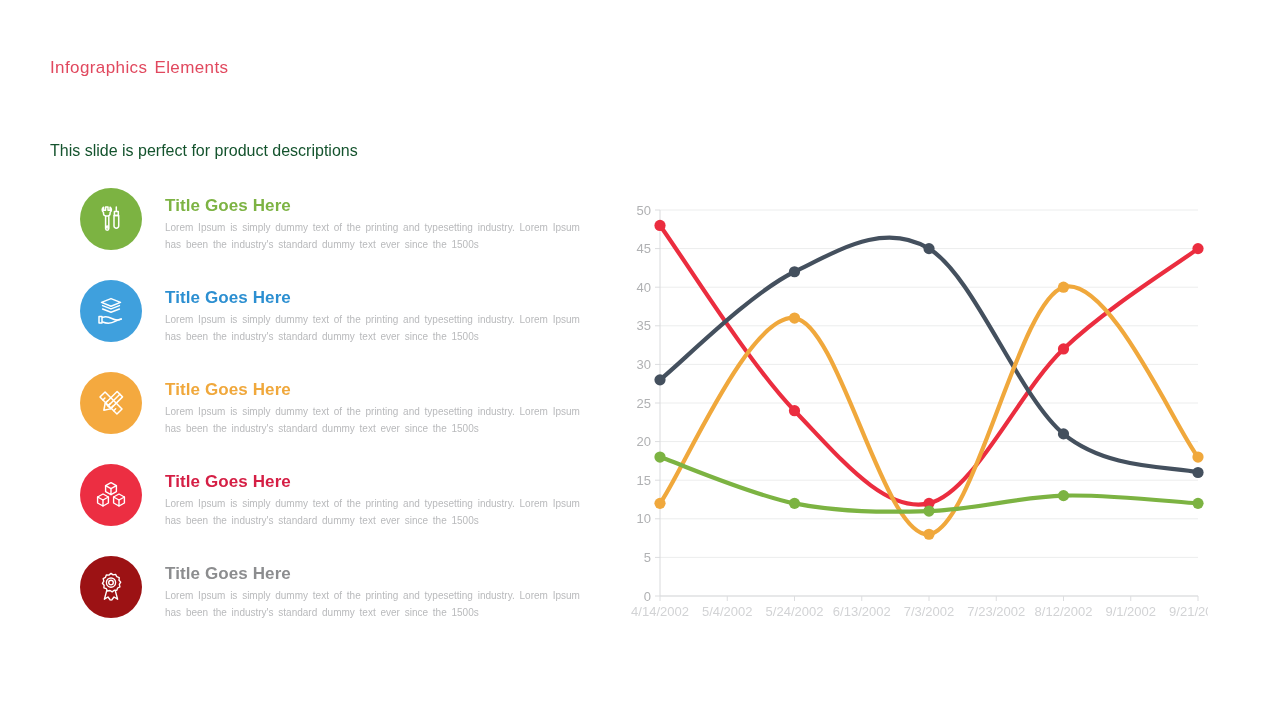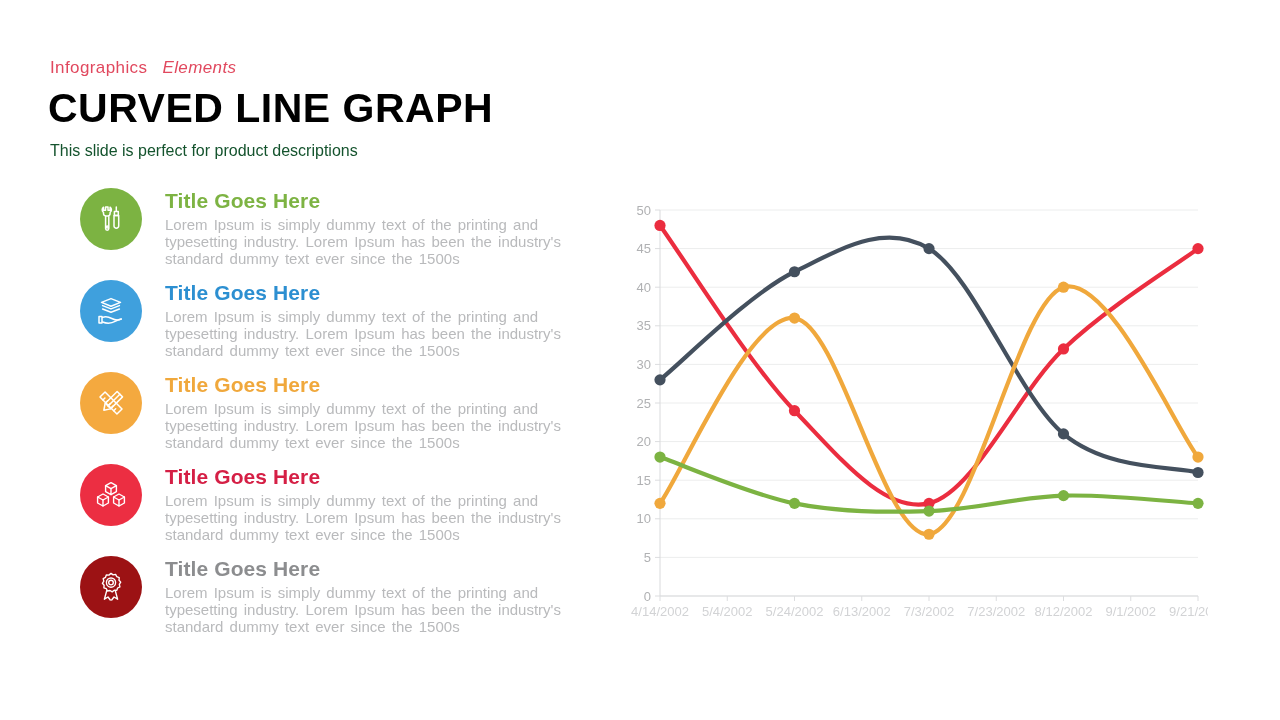--- a/index.html
+++ b/index.html
@@ -23,21 +23,21 @@
   
   .eyebrow {
     position: absolute;
     left: 50px;
     top: 58px;
     font-size: 17px;
     color: #e1485e;
     letter-spacing: 0.4px;
     white-space: nowrap;
   }
-  .eyebrow .w2 { margin-left: 15px; font-style: italic; }
+  .eyebrow .w2 { margin-left: 7px; }
   .title {
     position: absolute;
     left: 48px;
     top: 85px;
     font-size: 41px;
     font-weight: 700;
     color: #000000;
     letter-spacing: 0.5px;
     white-space: nowrap;
   }
@@ -71,28 +71,28 @@
     display: flex;
     align-items: center;
     justify-content: center;
   }
   .badge svg { display: block; }
   .feat-body {
     margin-left: 85px;
     padding-top: 2px;
   }
   .feat-title {
-    font-size: 21px;
+    font-size: 17px;
     font-weight: 700;
-    margin: 0 0 3px 0;
+    margin: 8px 0 3px 0;
     letter-spacing: 0.1px;
     line-height: 1.2;
   }
   .feat-desc {
-    font-size: 15px;
+    font-size: 10px;
     line-height: 17px;
     color: #b9babc;
     margin: 0;
     width: 415px;
     word-spacing: 2px;
   }
 
   
   .chart-wrap {
     position: absolute;
@@ -116,21 +116,20 @@
   }
 </style>
 </head>
 <body>
 
 <div class="slide">
 
   <div class="eyebrow">
     <span>Infographics</span><span class="w2">Elements</span>
   </div>
-  <div class="title">CURVED LINE GRAPH</div>
   <div class="subtitle">This slide is perfect for product descriptions</div>
 
   <div class="features">
 
     <div class="feature">
       <div class="badge" style="background:#7cb342;">
         <span>
           <svg width="34" height="34" viewBox="0 0 34 34" fill="none" stroke="#ffffff" stroke-width="1.5" stroke-linecap="round" stroke-linejoin="round">
             <path d="M9.5 5.2 a3.2 3.2 0 0 0 0 5.2 v1.2 a2.3 2.3 0 0 0 2.3 2.3 h2.0 a2.3 2.3 0 0 0 2.3 -2.3 v-1.2 a3.2 3.2 0 0 0 0 -5.2 v3.0 h-2.1 v-3.3 h-2.4 v3.3 h-2.1 z"></path>
             <path d="M11.6 14.3 v12.3 a1.6 1.6 0 0 0 1.6 1.6 a1.6 1.6 0 0 0 1.6 -1.6 v-12.3"></path>

